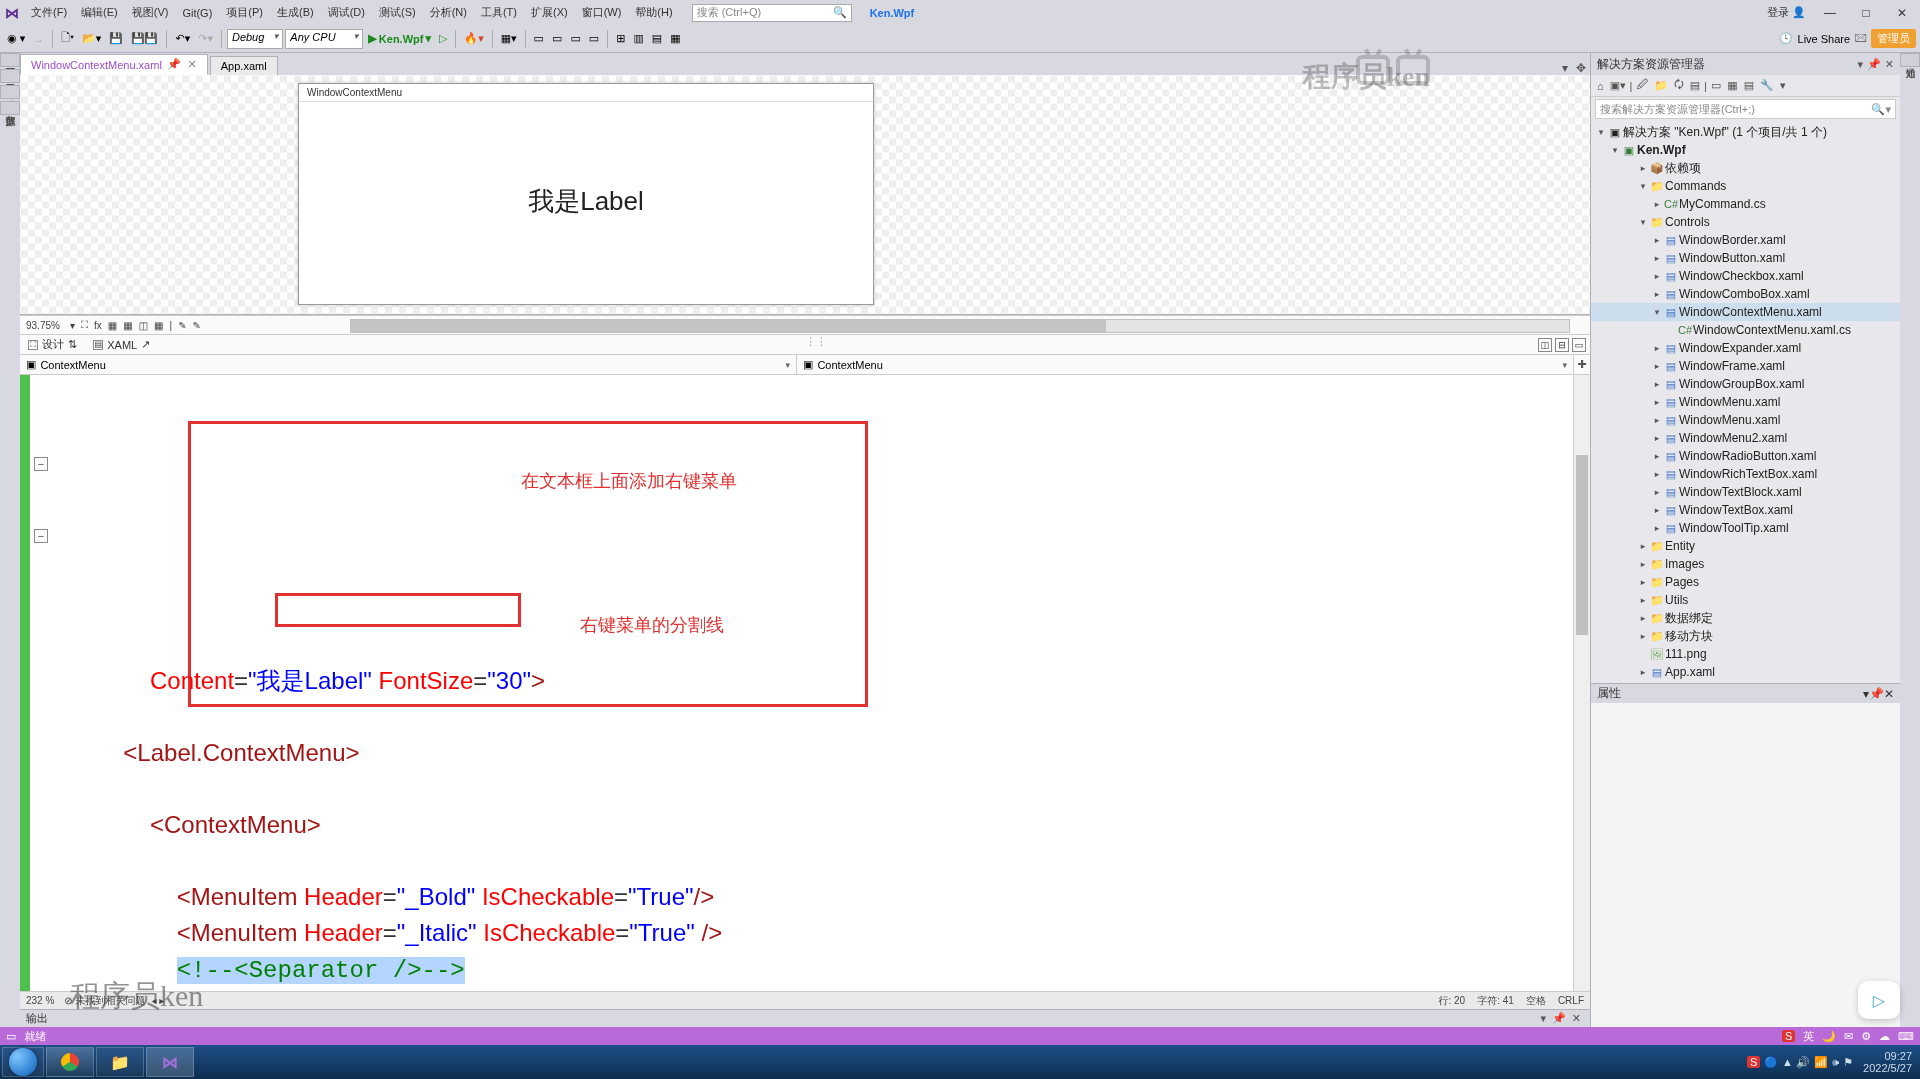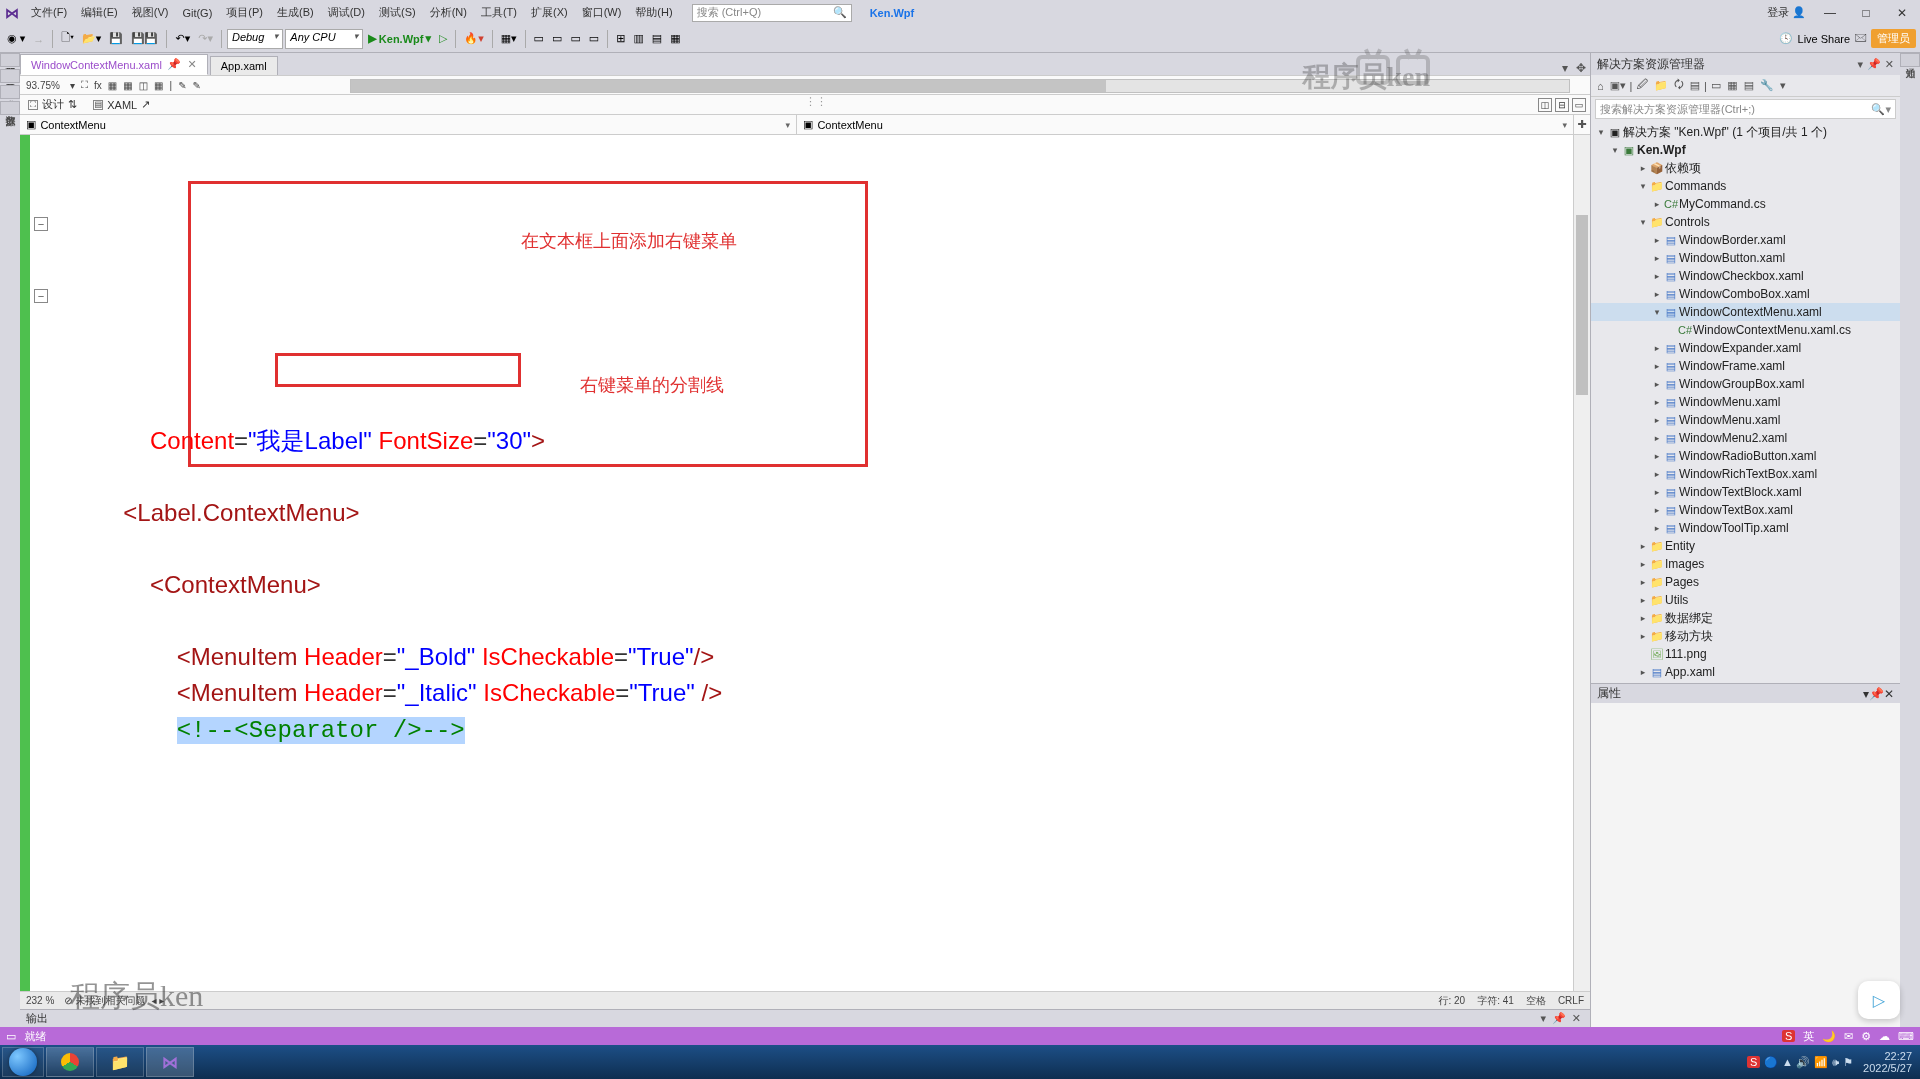--- a/index.html
+++ b/index.html
@@ -215,20 +215,26 @@
         <span class="close">✕</span>
       </div>
       <div class="doc-tab">
         <span>App.xaml</span>
       </div>
       <div class="tab-spacer"></div>
       <span class="tab-icon">▾</span>
       <span class="tab-icon">✥</span>
     </div>
 
+    <div class="designer">
+      <div class="canvas">
+        <div class="win-title">WindowContextMenu</div>
+        <div class="label-text">我是Label</div>
+      </div>
+    </div>
 
     <div class="mini-tb">
       <span class="zoom">93.75%</span>▾
       <span>⛶</span>
       <span>fx</span>
       <span>▦</span>
       <span>▦</span>
       <span>◫</span>
       <span>▦</span>
       <span>|</span>
@@ -561,17 +567,17 @@
   <div class="flex"></div>
   <div class="tray">
     <span style="background:#d33;padding:0 3px;border-radius:2px;color:#fff">S</span>
     <span>🔵</span>
     <span>▲</span>
     <span>🔊</span>
     <span>📶</span>
     <span>🕪</span>
     <span>⚑</span>
     <div class="clock">
-      <div>22:27</div>
+      <div>09:27</div>
       <div>2022/5/27</div>
     </div>
   </div>
 </div>
 
 </body></html>

